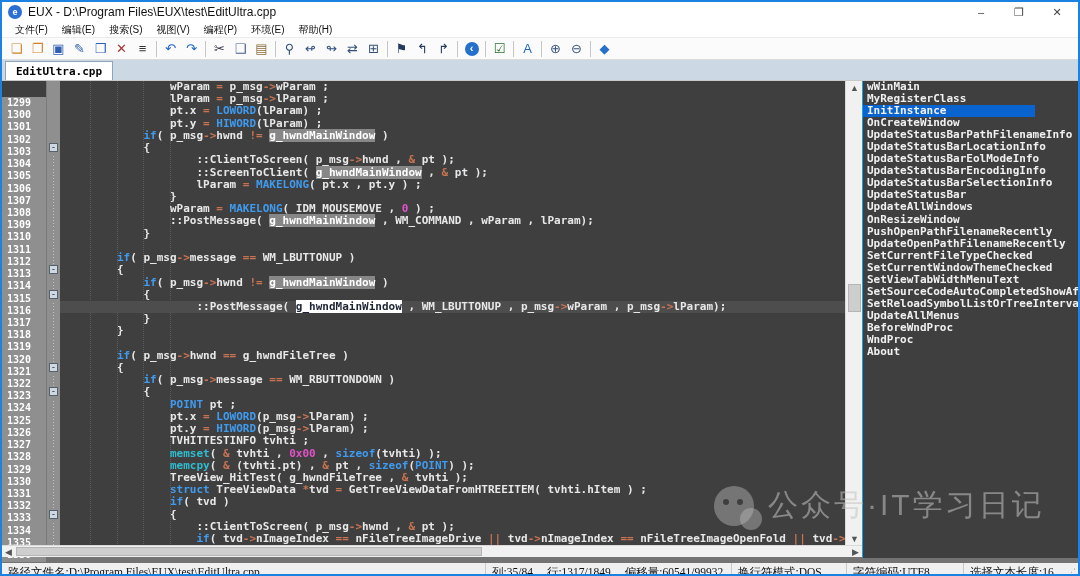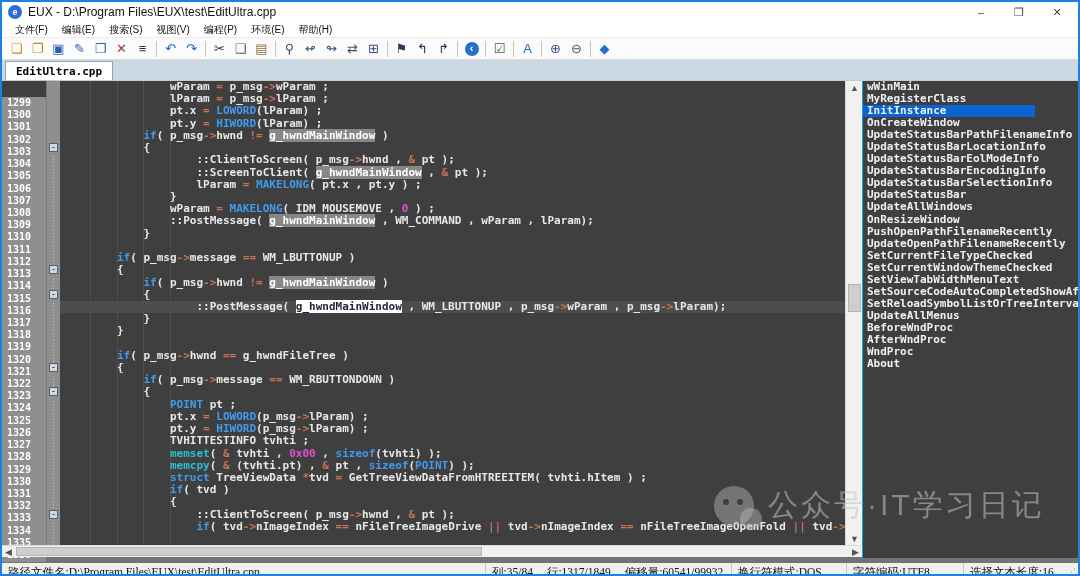--- a/index.html
+++ b/index.html
@@ -337,20 +337,21 @@
         <div class="crow"><span class="tp">		</span><span class="tk">if</span><span class="tp">( p_msg</span><span class="to">-&gt;</span><span class="tp">hwnd </span><span class="to">==</span><span class="tp"> g_hwndFileTree )</span></div>
         <div class="crow"><span class="tp">		{</span></div>
         <div class="crow"><span class="tp">			</span><span class="tk">if</span><span class="tp">( p_msg</span><span class="to">-&gt;</span><span class="tp">message </span><span class="to">==</span><span class="tp"> WM_RBUTTONDOWN )</span></div>
         <div class="crow"><span class="tp">			{</span></div>
         <div class="crow"><span class="tp">				</span><span class="tk">POINT</span><span class="tp"> pt ;</span></div>
         <div class="crow"><span class="tp">				pt.x </span><span class="to">=</span><span class="tp"> </span><span class="tk">LOWORD</span><span class="tp">(p_msg</span><span class="to">-&gt;</span><span class="tp">lParam) ;</span></div>
         <div class="crow"><span class="tp">				pt.y </span><span class="to">=</span><span class="tp"> </span><span class="tk">HIWORD</span><span class="tp">(p_msg</span><span class="to">-&gt;</span><span class="tp">lParam) ;</span></div>
         <div class="crow"><span class="tp">				TVHITTESTINFO tvhti ;</span></div>
         <div class="crow"><span class="tp">				</span><span class="tc">memset</span><span class="tp">( </span><span class="to">&amp;</span><span class="tp"> tvhti , </span><span class="tn">0x00</span><span class="tp"> , </span><span class="tk">sizeof</span><span class="tp">(tvhti) );</span></div>
         <div class="crow"><span class="tp">				</span><span class="tc">memcpy</span><span class="tp">( </span><span class="to">&amp;</span><span class="tp"> (tvhti.pt) , </span><span class="to">&amp;</span><span class="tp"> pt , </span><span class="tk">sizeof</span><span class="tp">(</span><span class="tk">POINT</span><span class="tp">) );</span></div>
+        <div class="crow"><span class="tp">				TreeView_HitTest( g_hwndFileTree , </span><span class="to">&amp;</span><span class="tp"> tvhti );</span></div>
         <div class="crow"><span class="tp">				</span><span class="tk">struct</span><span class="tp"> TreeViewData </span><span class="to">*</span><span class="tp">tvd </span><span class="to">=</span><span class="tp"> GetTreeViewDataFromHTREEITEM( tvhti.hItem ) ;</span></div>
         <div class="crow"><span class="tp">				</span><span class="tk">if</span><span class="tp">( tvd )</span></div>
         <div class="crow"><span class="tp">				{</span></div>
         <div class="crow"><span class="tp">					::ClientToScreen( p_msg</span><span class="to">-&gt;</span><span class="tp">hwnd , </span><span class="to">&amp;</span><span class="tp"> pt );</span></div>
         <div class="crow"><span class="tp">					</span><span class="tk">if</span><span class="tp">( tvd</span><span class="to">-&gt;</span><span class="tp">nImageIndex </span><span class="to">==</span><span class="tp"> nFileTreeImageDrive </span><span class="to">||</span><span class="tp"> tvd</span><span class="to">-&gt;</span><span class="tp">nImageIndex </span><span class="to">==</span><span class="tp"> nFileTreeImageOpenFold </span><span class="to">||</span><span class="tp"> tvd</span><span class="to">-&gt;</span></div>
       </div>
 
     <div class="vscroll">
       <div class="varrow up">▲</div>
       <div class="vthumb"></div>
@@ -378,21 +379,20 @@
         <div class="pitem">OnResizeWindow</div>
         <div class="pitem">PushOpenPathFilenameRecently</div>
         <div class="pitem">UpdateOpenPathFilenameRecently</div>
         <div class="pitem">SetCurrentFileTypeChecked</div>
         <div class="pitem">SetCurrentWindowThemeChecked</div>
         <div class="pitem">SetViewTabWidthMenuText</div>
         <div class="pitem">SetSourceCodeAutoCompletedShowAfter</div>
         <div class="pitem">SetReloadSymbolListOrTreeIntervalMe</div>
         <div class="pitem">UpdateAllMenus</div>
         <div class="pitem">BeforeWndProc</div>
-        <div class="pitem">AfterWndProc</div>
         <div class="pitem">WndProc</div>
         <div class="pitem">About</div>
       </div>
 
     <div class="watermark">
       <span class="wmic"></span>
       <span class="wmtext">公众号·IT学习日记</span>
     </div>
   </div>
 

